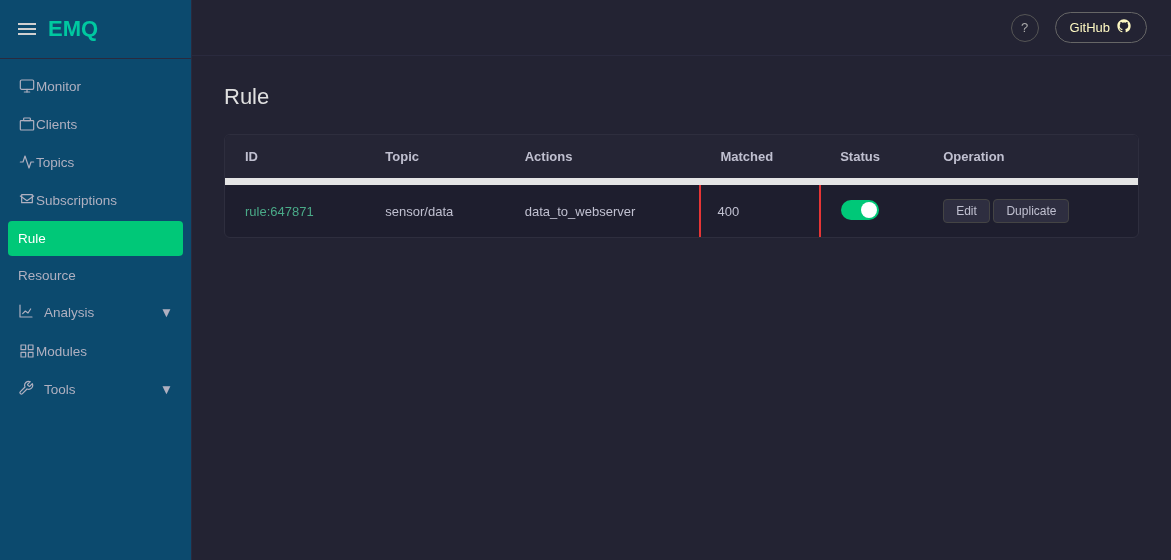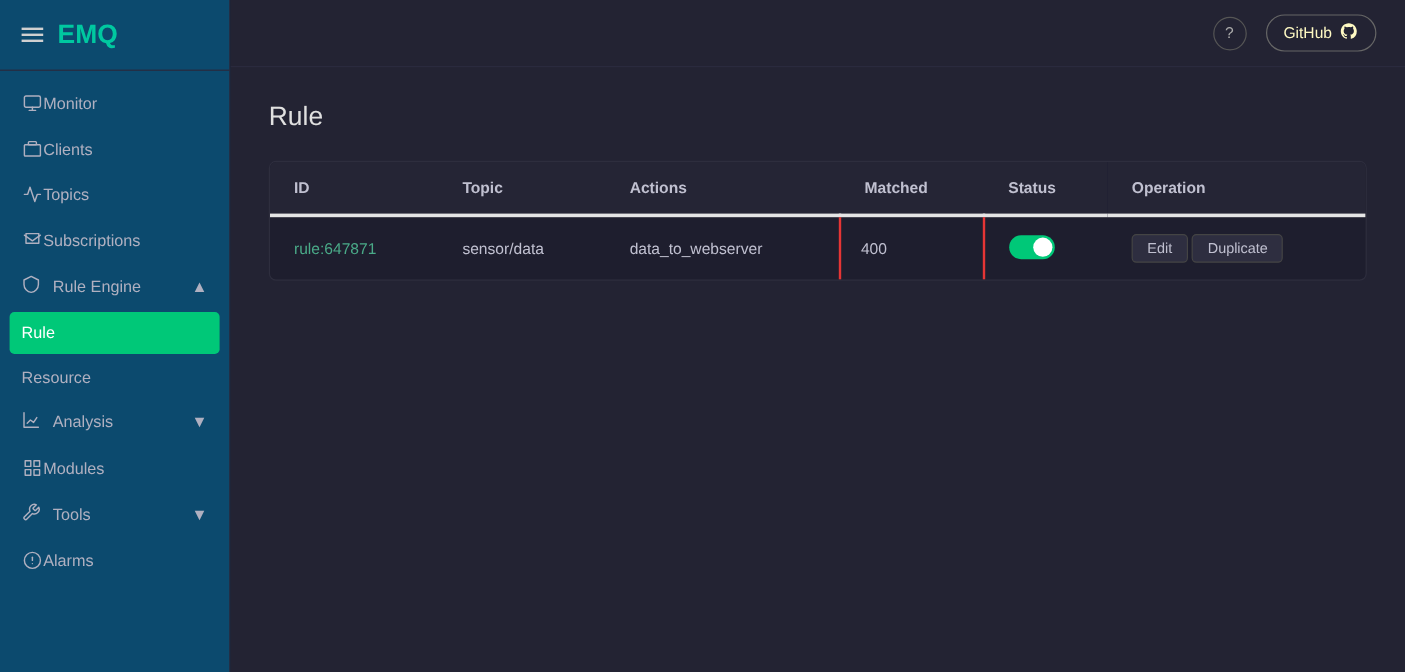--- a/index.html
+++ b/index.html
@@ -121,21 +121,21 @@
       border-radius: 6px;
       overflow: hidden;
       border: 1px solid #2e2e3e;
     }
     .table {
       width: 100%;
       border-collapse: collapse;
     }
     .table thead tr {
       background: #252535;
-      border-bottom: 3px solid #e5e5e5;
+      border-bottom: 7px solid #e5e5e5;
     }
     .table th {
       padding: 14px 20px;
       text-align: left;
       font-size: 13px;
       font-weight: 600;
       color: #c0c0d0;
     }
     .table td {
       padding: 14px 20px;
@@ -244,29 +244,20 @@
     <div class="nav-item">
       <span class="icon">
         <svg width="16" height="16" class="svg-icon" viewBox="0 0 24 24">
             <path d="M4 4h16v12H4z"></path>
             <polyline points="22 6 12 13 2 6"></polyline>
           </svg>
       </span>
       <span>Subscriptions</span>
     </div>
 
-    <div class="nav-group-header">
-      <span class="icon">
-        <svg width="16" height="16" class="svg-icon" viewBox="0 0 24 24">
-            <path d="M12 2l9 4.5V12c0 5-4 9.3-9 10-5-.7-9-5-9-10V6.5L12 2z"></path>
-          </svg>
-      </span>
-      <span>Rule Engine</span>
-      <span class="chevron">▲</span>
-    </div>
 
     <div class="nav-item active">
       <span>Rule</span>
     </div>
 
     <div class="nav-item sub-item">
       <span>Resource</span>
     </div>
 
     <div class="nav-group-header">
@@ -296,30 +287,20 @@
     <div class="nav-group-header">
       <span class="icon">
         <svg width="16" height="16" class="svg-icon" viewBox="0 0 24 24">
             <path d="M14.7 6.3a1 1 0 000 1.4l1.6 1.6a1 1 0 001.4 0l3.77-3.77a6 6 0 01-7.94 7.94l-6.91 6.91a2.12 2.12 0 01-3-3l6.91-6.91a6 6 0 017.94-7.94l-3.76 3.76z"></path>
           </svg>
       </span>
       <span>Tools</span>
       <span class="chevron">▼</span>
     </div>
 
-    <div class="nav-item">
-      <span class="icon">
-        <svg width="16" height="16" class="svg-icon" viewBox="0 0 24 24">
-            <circle cx="12" cy="12" r="10"></circle>
-            <line x1="12" y1="8" x2="12" y2="12"></line>
-            <line x1="12" y1="16" x2="12.01" y2="16"></line>
-          </svg>
-      </span>
-      <span>Alarms</span>
-    </div>
 
   </div>
 </nav>
 
 <div class="main">
   <div class="topbar">
     <div class="topbar-help">?</div>
     <div class="topbar-github">
       <span>GitHub</span>
       <span>

